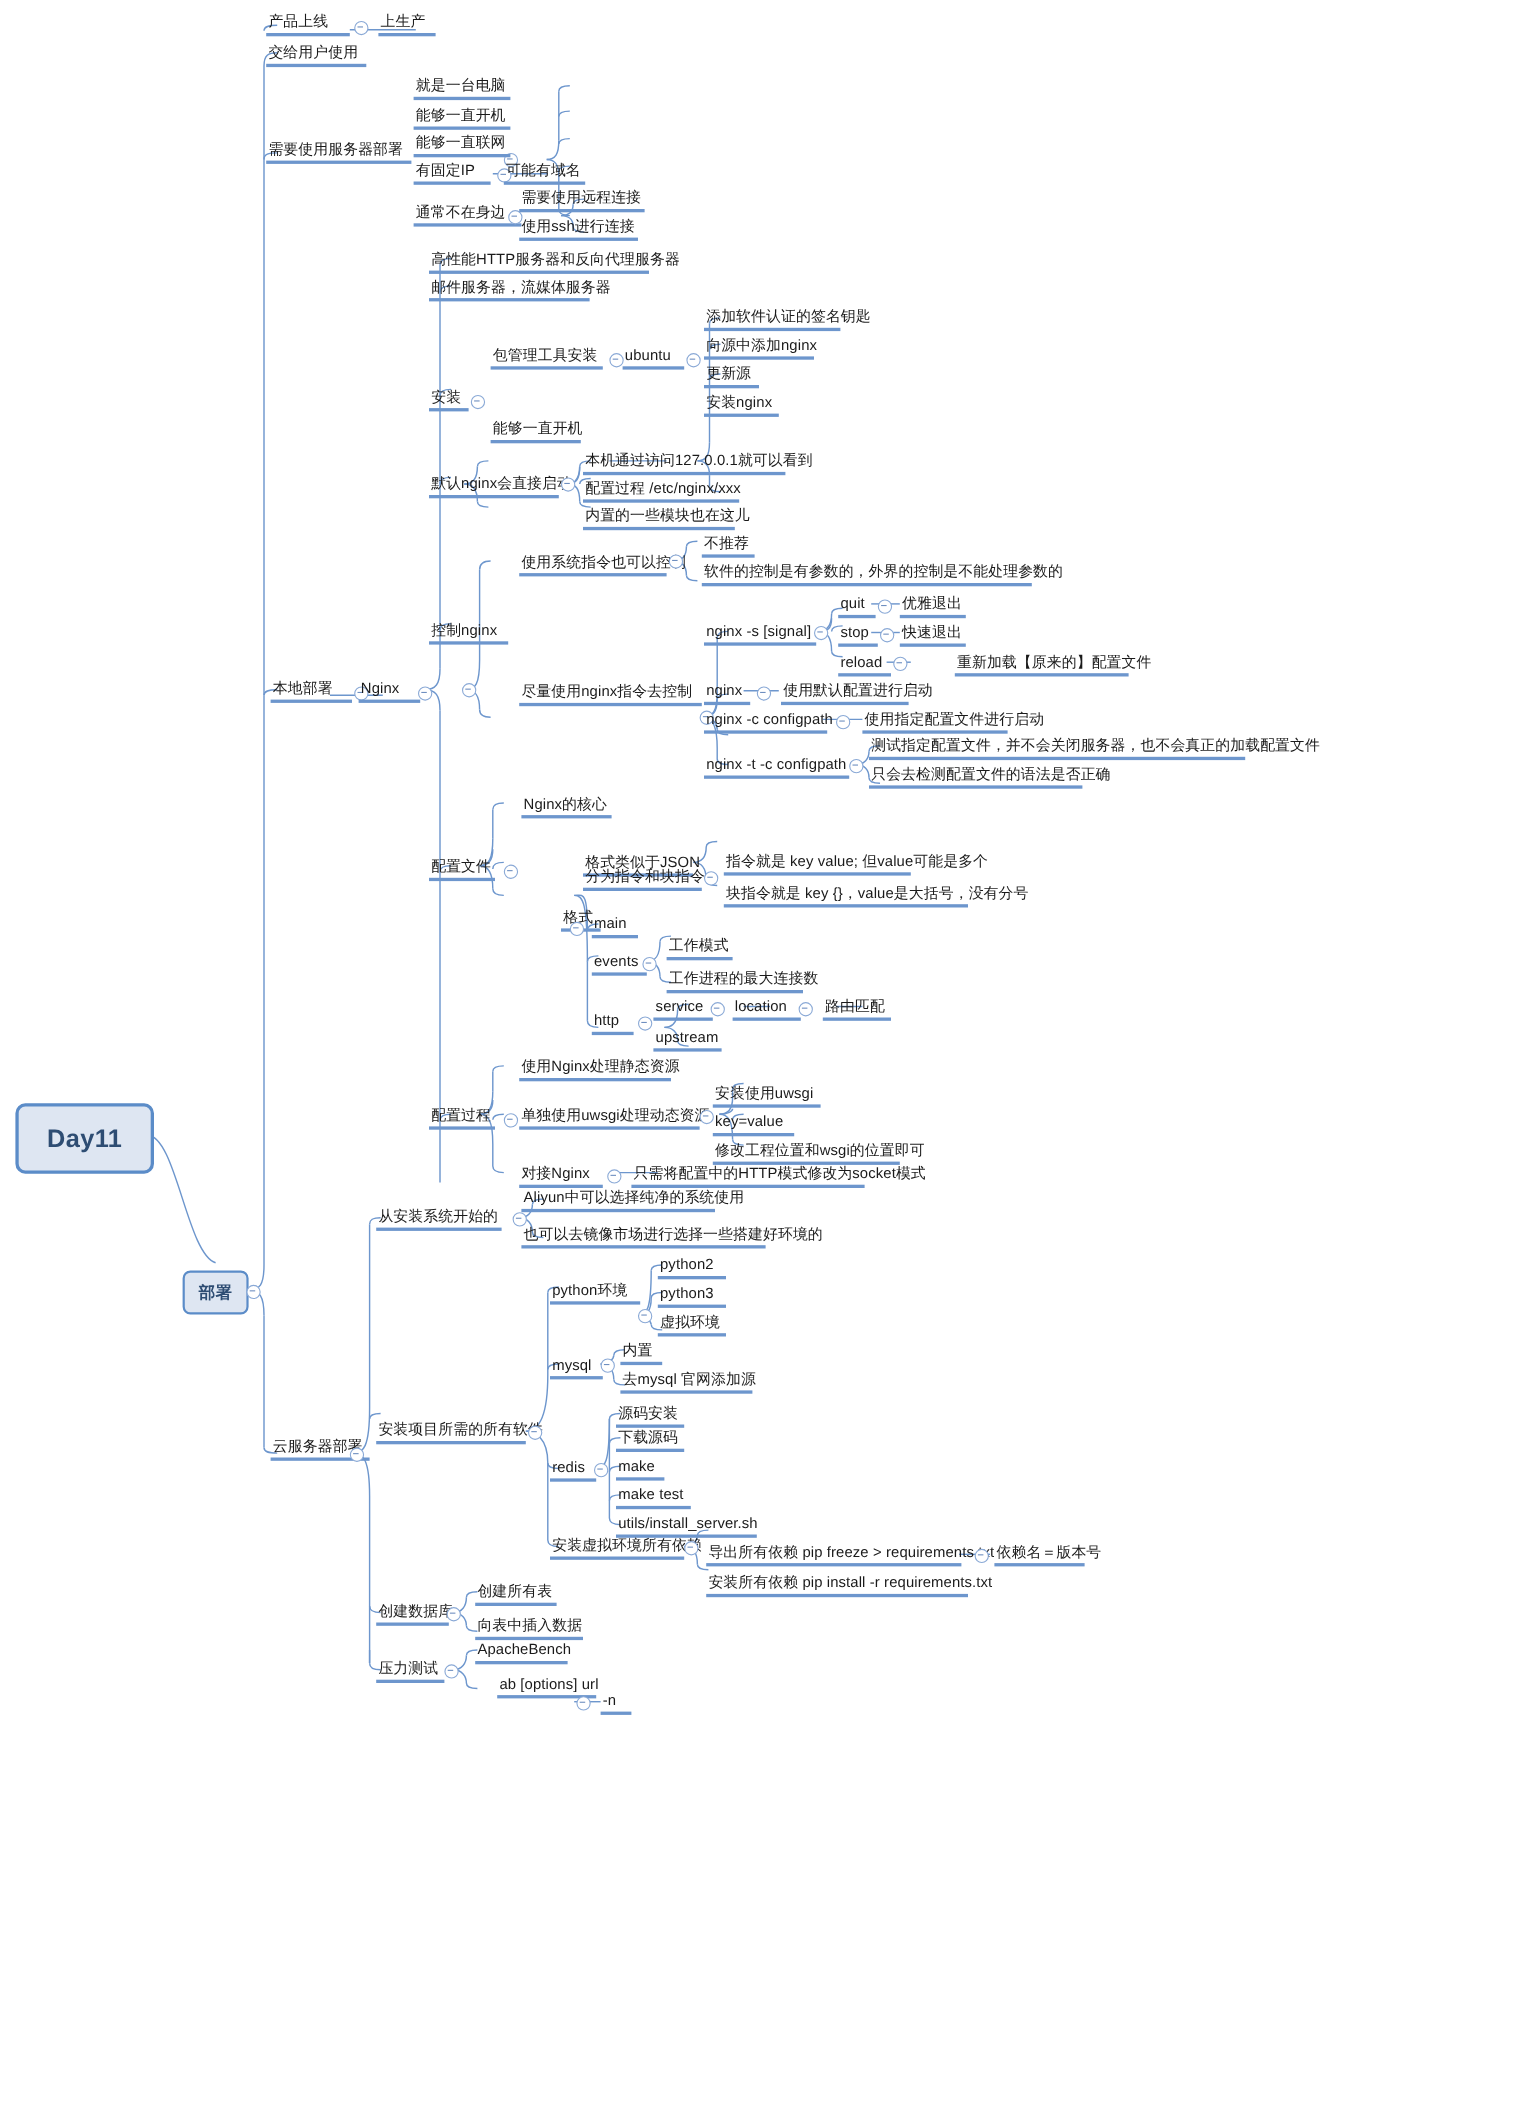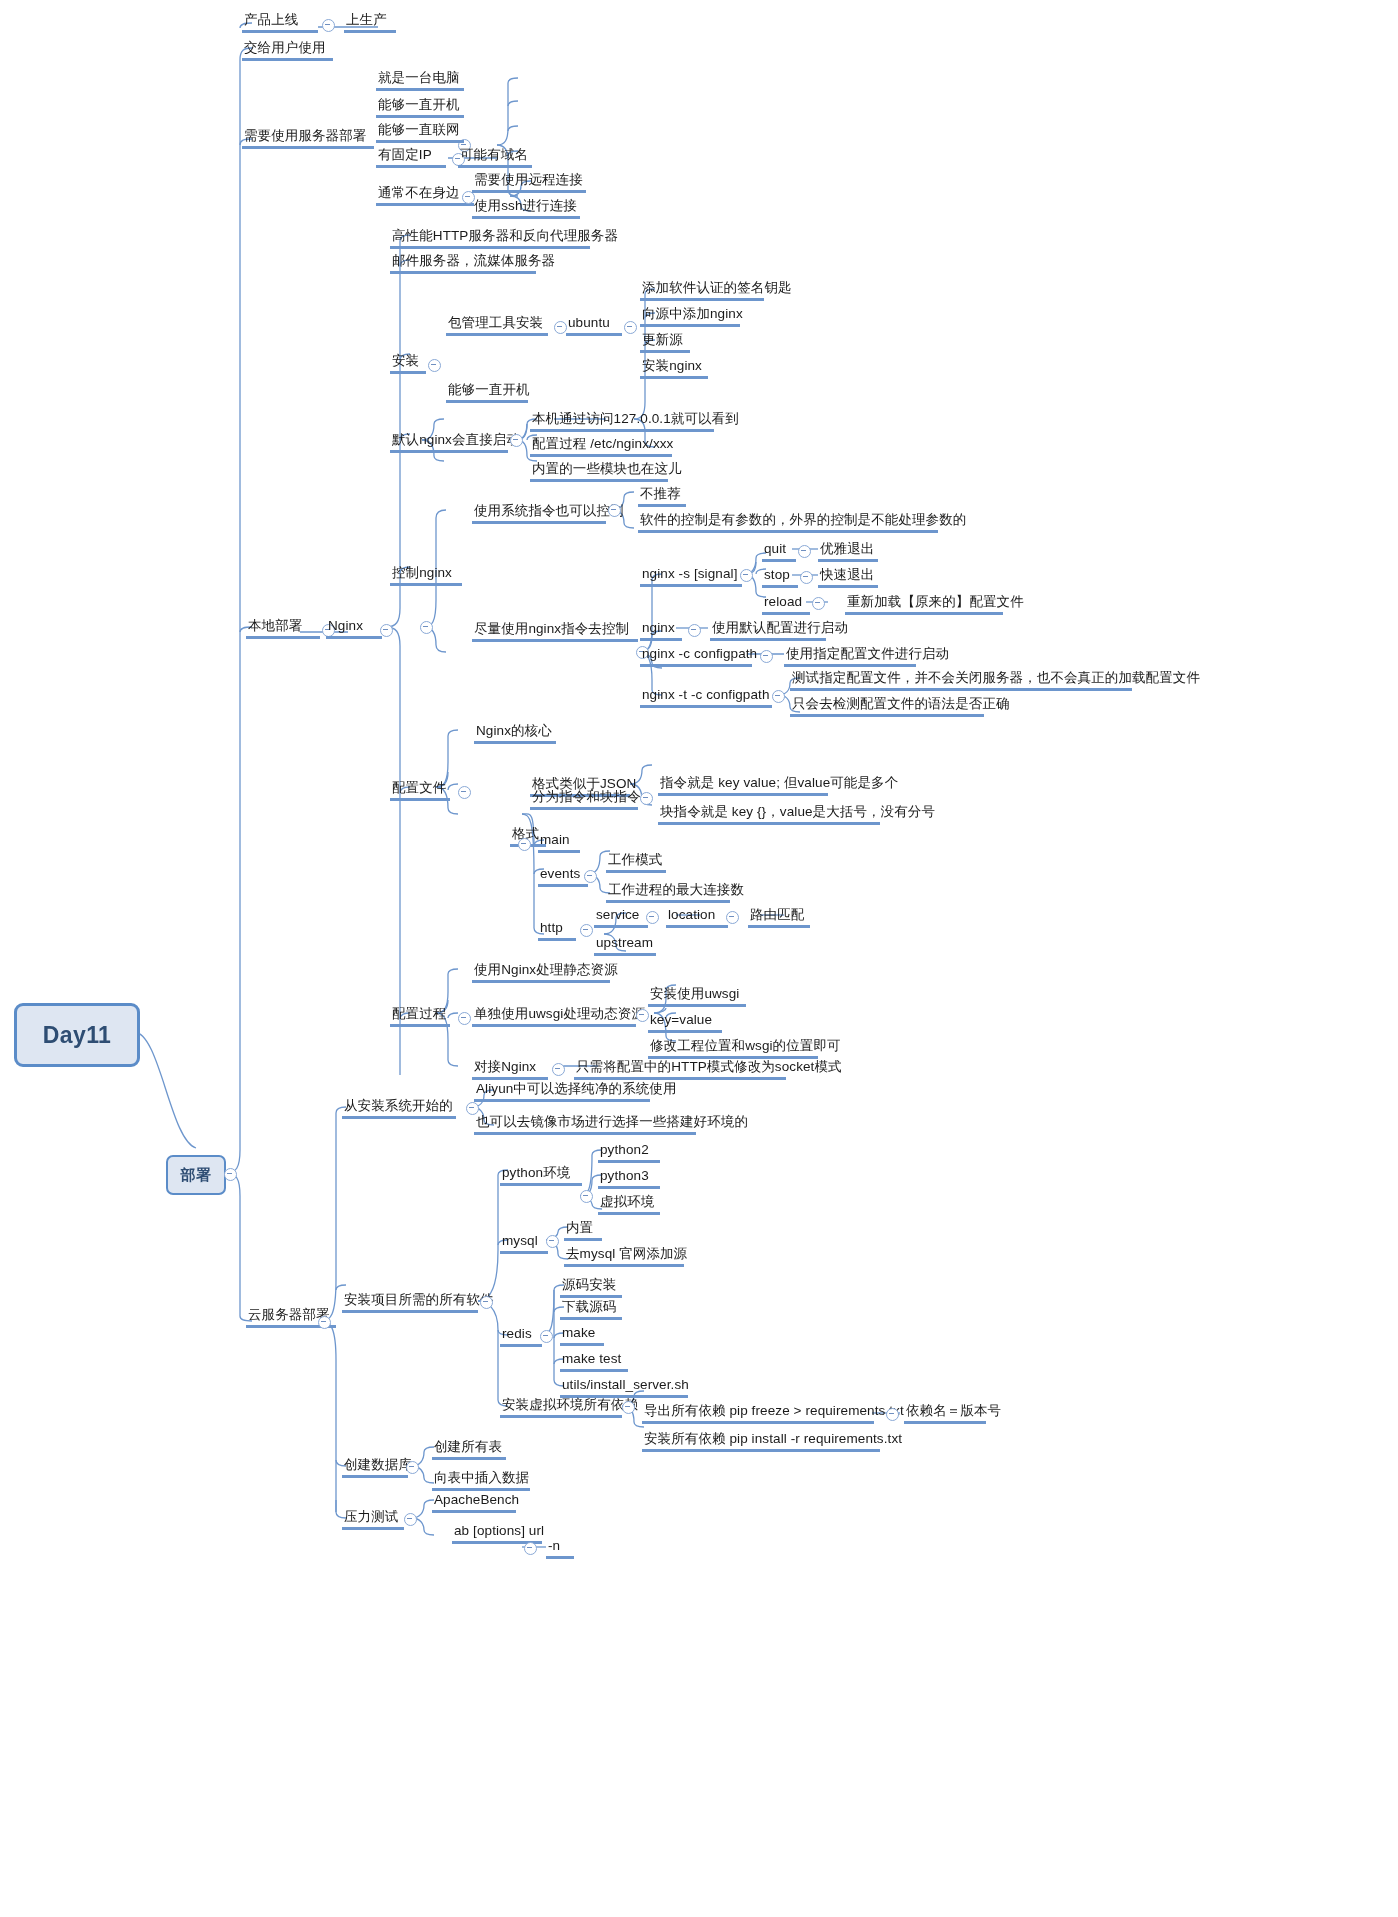--- a/index.html
+++ b/index.html
@@ -374,21 +374,21 @@
   <div class="node" style="left:640px;top:566px;width:98px">nginx -s [signal]</div>
   <div class="toggle" style="left:740px;top:569px"></div>
   <div class="node" style="left:762px;top:541px;width:30px">quit</div>
   <div class="toggle" style="left:798px;top:545px"></div>
   <div class="node" style="left:818px;top:541px;width:56px">优雅退出</div>
   <div class="node" style="left:762px;top:567px;width:32px">stop</div>
   <div class="toggle" style="left:800px;top:571px"></div>
   <div class="node" style="left:818px;top:567px;width:56px">快速退出</div>
   <div class="node" style="left:762px;top:594px;width:44px">reload</div>
   <div class="toggle" style="left:812px;top:597px"></div>
-  <div class="node" style="left:845px;top:594px;width:154px">重新加载【原来的】配置文件</div>
+  <div class="node" style="left:868px;top:594px;width:154px">重新加载【原来的】配置文件</div>
 
   <div class="node" style="left:640px;top:620px;width:38px">nginx</div>
   <div class="toggle" style="left:688px;top:624px"></div>
   <div class="node" style="left:710px;top:620px;width:112px">使用默认配置进行启动</div>
 
   <div class="node" style="left:640px;top:646px;width:108px">nginx -c configpath</div>
   <div class="toggle" style="left:760px;top:650px"></div>
   <div class="node" style="left:784px;top:646px;width:128px">使用指定配置文件进行启动</div>
 
   <div class="node" style="left:640px;top:687px;width:128px">nginx -t -c configpath</div>

